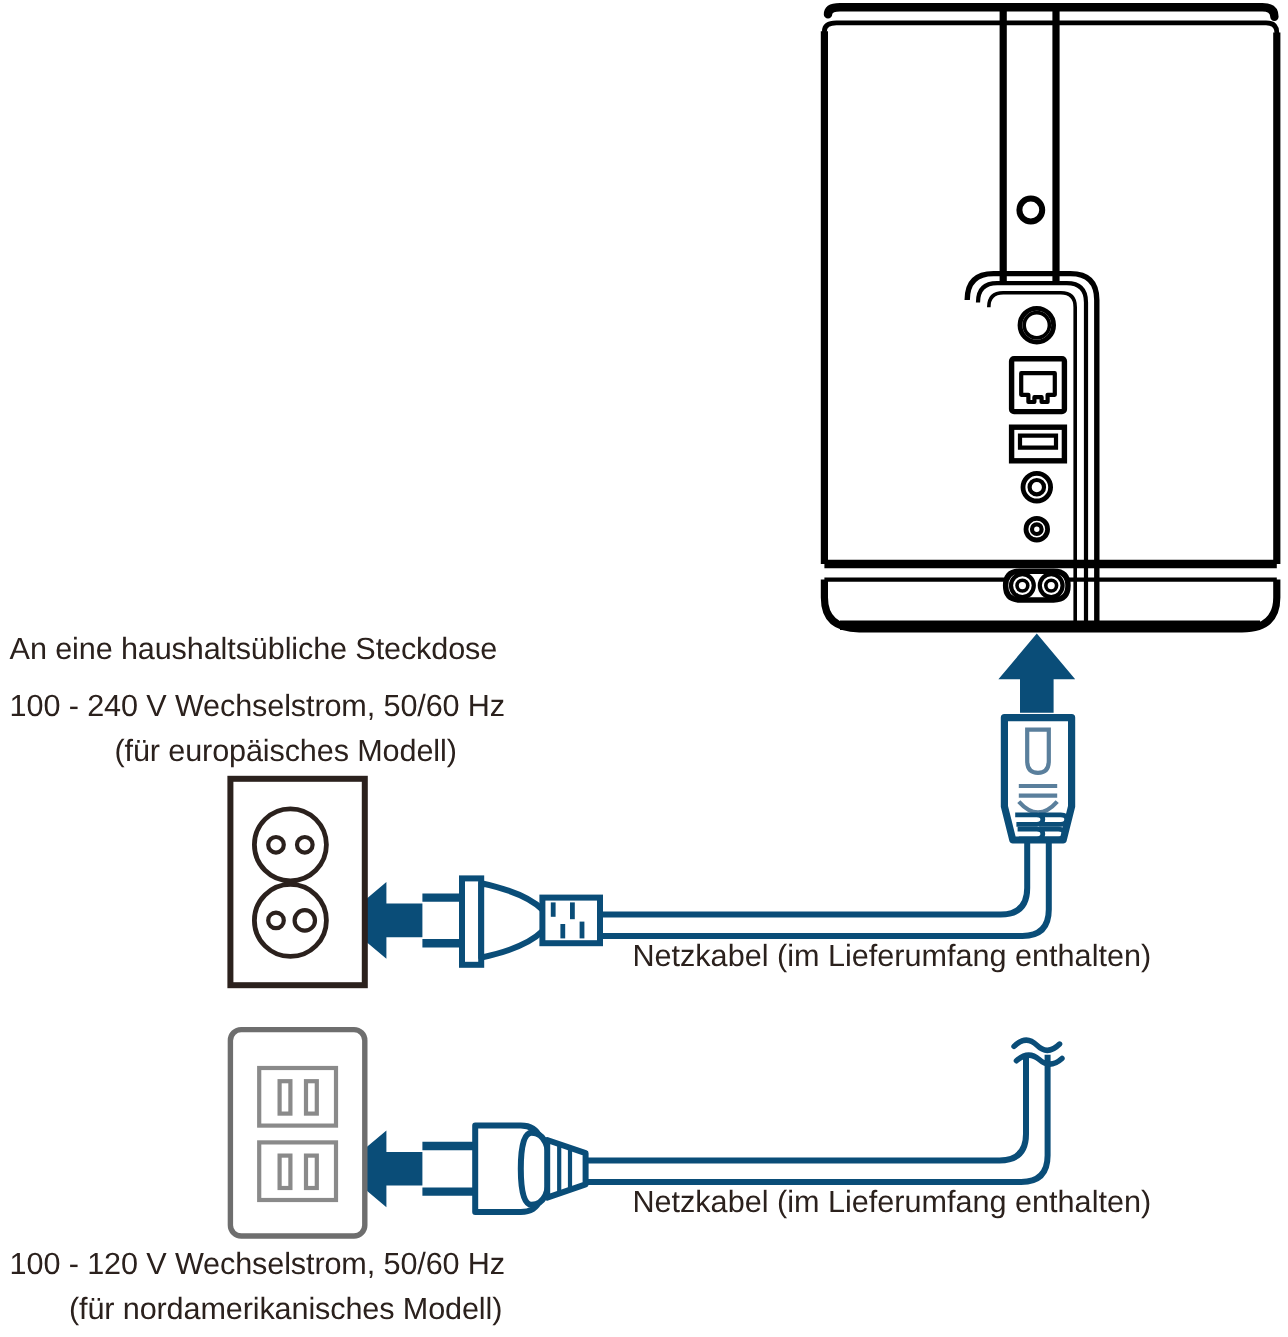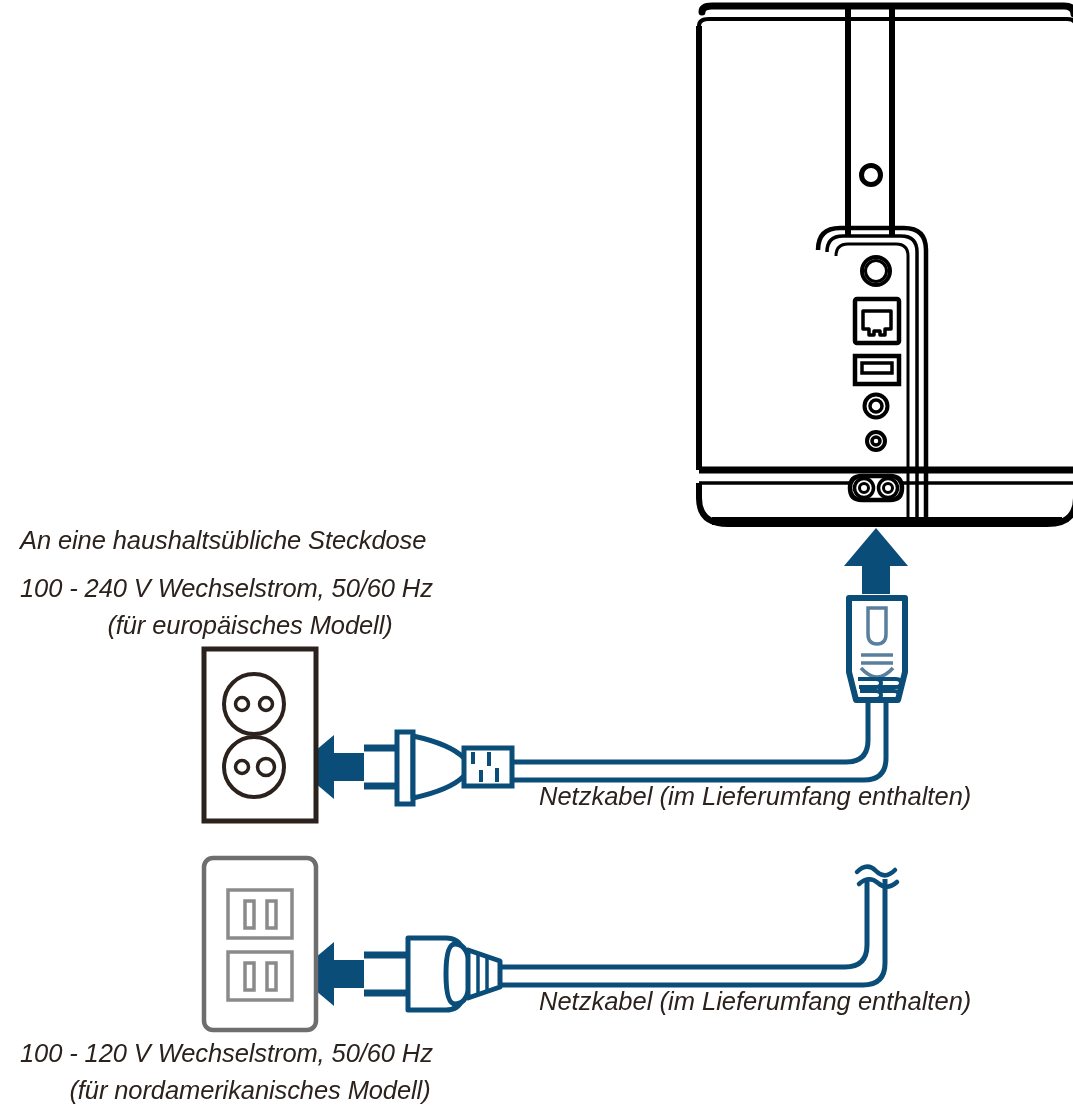--- a/index.html
+++ b/index.html
@@ -10,25 +10,24 @@
   body {
     width: 1073px;
     height: 1114px;
     position: relative;
     overflow: hidden;
     font-family: "Liberation Sans", sans-serif;
     color: #2b211d;
   }
   #diagram-root {
     position: absolute;
-    left: 12px;
+    left: 0;
     top: 0;
     width: 1000px;
     height: 1114px;
-    font-style: italic;
   }
   svg.diagram {
     display: block;
     width: 1073px;
     height: 1114px;
   }
   text {
     font-family: "Liberation Sans", sans-serif;
     fill: #2b211d;
   }

